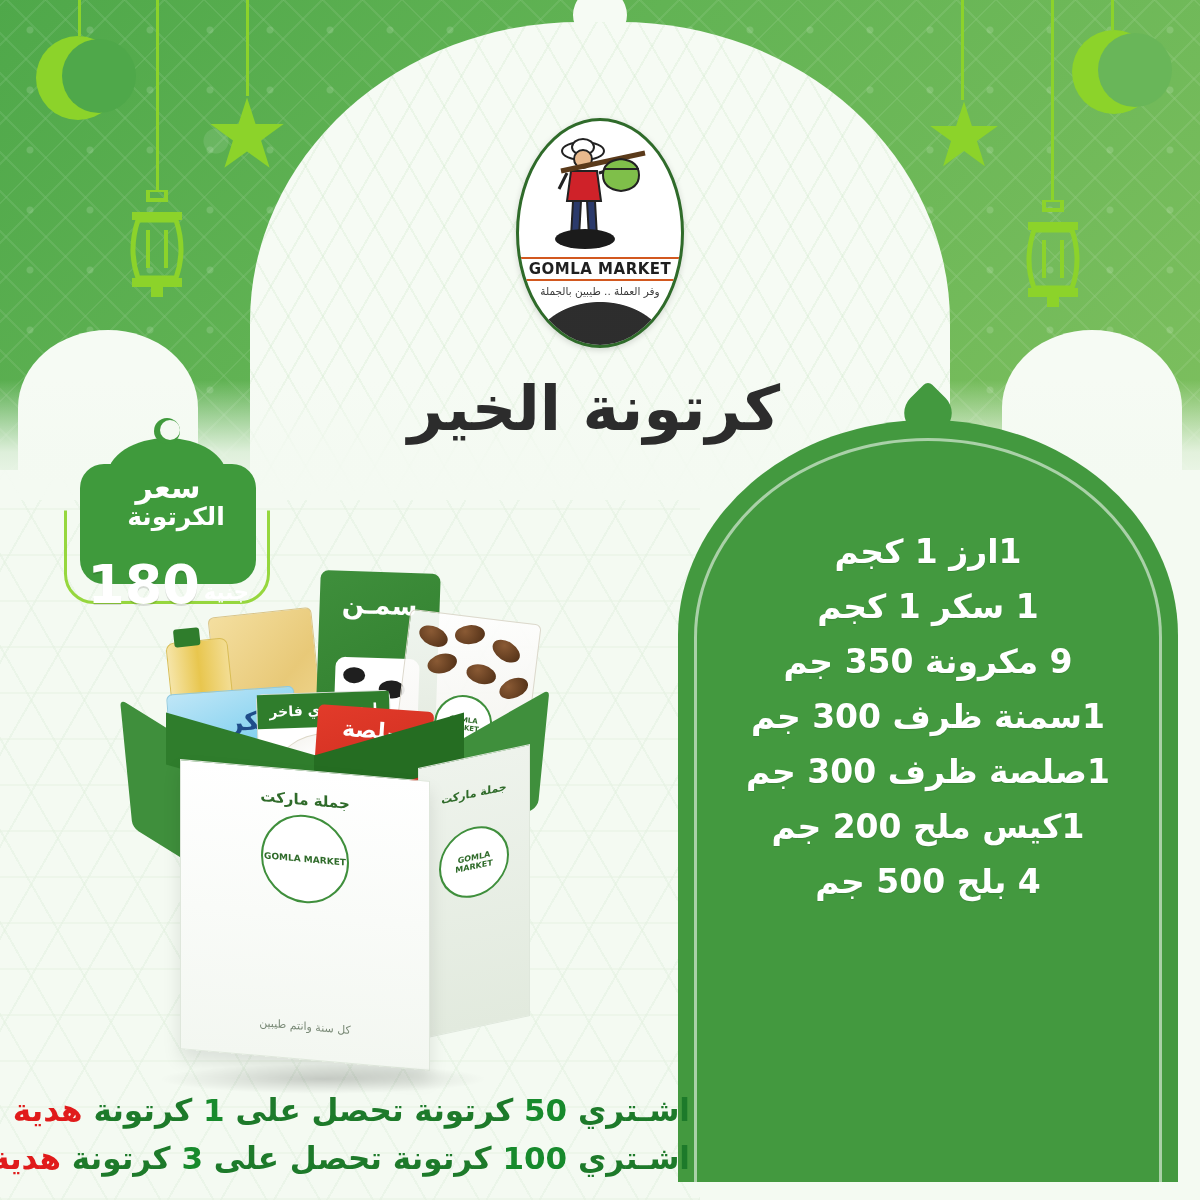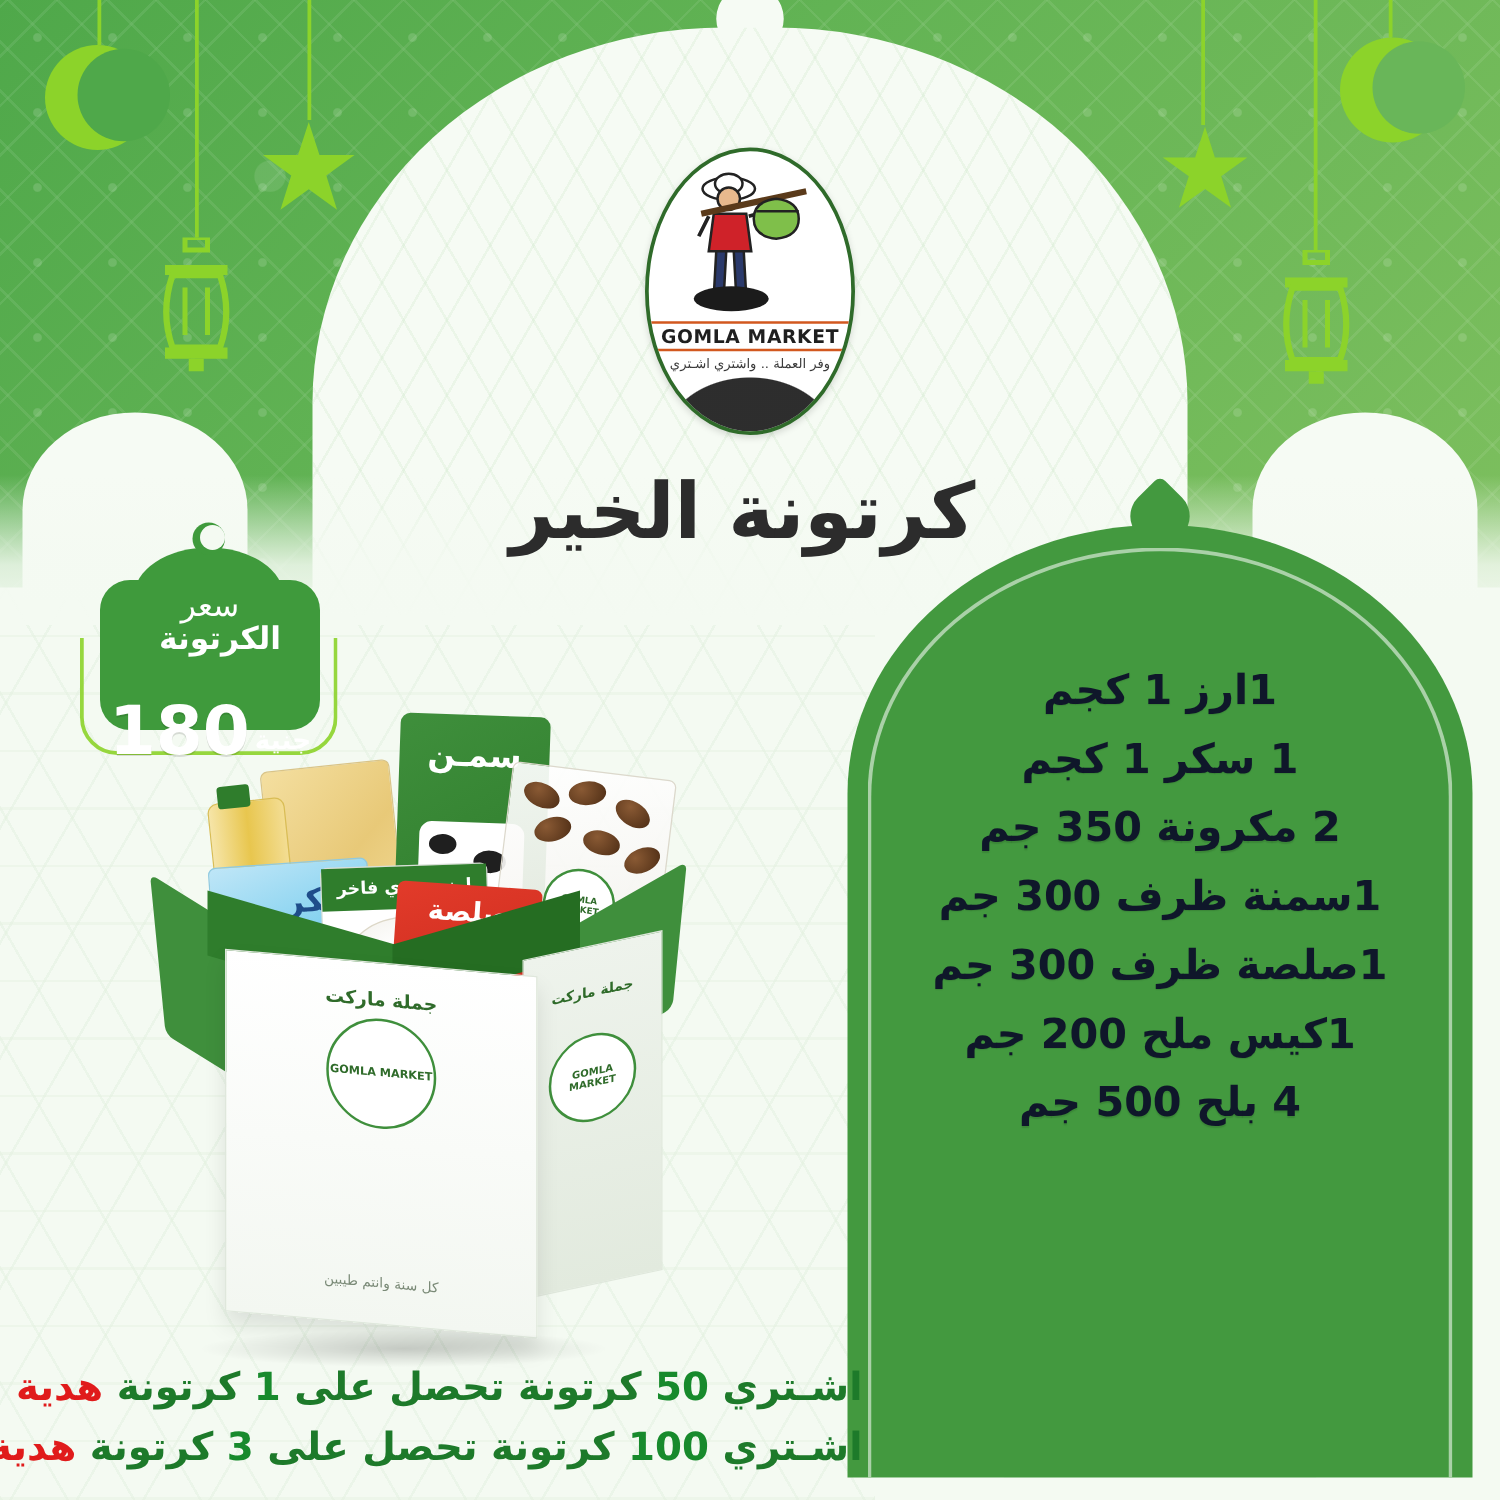--- a/index.html
+++ b/index.html
@@ -182,21 +182,21 @@
     width: 26px; height: 26px;
     border-radius: 50%;
     background: #3f9a3c;
   }
   .badge-finial::after {
     content: ""; position: absolute; left: 6px; top: 2px;
     width: 20px; height: 20px; border-radius: 50%;
     background: #f4faf2;
   }
   .badge-line1 {
-    font-size: 25px; font-weight: normal; line-height: 1.05;
+    font-size: 30px; font-weight: bold; line-height: 1.05;
   }
   .badge-line2 {
     font-size: 25px; font-weight: bold; line-height: 1.05; margin-left: 16px;
   }
   .badge-price-row {
     position: absolute; left: 0; right: 0; bottom: -26px;
     display: flex; align-items: flex-end; justify-content: center; gap: 4px;
   }
   .badge-amount {
     font-size: 54px; font-weight: bold; color: #ffffff;
@@ -240,21 +240,21 @@
     border-bottom: none;
     border-radius: 235px 235px 0 0 / 200px 200px 0 0;
   }
   .items-list {
     position: absolute;
     left: 0; right: 0; top: 112px;
     display: flex; flex-direction: column; align-items: center;
     gap: 16px;
   }
   .item-row {
-    color: #0f172a;
+    color: #ffffff;
     font-size: 33px;
     font-weight: bold;
     letter-spacing: 0px;
     white-space: nowrap;
     text-shadow: 0 1px 1px rgba(0,0,0,.12);
   }
 
   
   .product {
     position: absolute;
@@ -571,21 +571,21 @@
         <path d="M30 36 h26 l4 30 h-34 z" fill="#cf2229" stroke="#222" stroke-width="2"></path>
         <path d="M26 38 l-8 16 M58 38 l14 -4" stroke="#222" stroke-width="3" fill="none"></path>
         <path d="M32 66 h8 l-2 36 h-8z M46 66 h8 l2 36 h-8z" fill="#2b3a6b" stroke="#222" stroke-width="2"></path>
         <path d="M20 36 L104 18" stroke="#5a3a1a" stroke-width="5"></path>
         <path d="M80 24 q18 2 18 16 q0 14 -18 16 q-18 -2 -18 -16 q0 -14 18 -16z" fill="#7fbf4a" stroke="#222" stroke-width="2"></path>
         <path d="M64 34 h34" stroke="#222" stroke-width="2"></path>
         <ellipse cx="44" cy="104" rx="30" ry="10" fill="#1b1b1b"></ellipse>
       </svg>
     </div>
     <div class="logo-name">GOMLA MARKET</div>
-    <div class="logo-tag">وفر العملة .. واشتري اشـتري</div>
+    <div class="logo-tag">وفر العملة .. طيبين بالجملة</div>
     <div class="logo-dark"></div>
   </div>
 
   <div class="main-title z3">كرتونة الخير</div>
 
   <div class="price-badge z3">
     <div class="badge-arcs"></div>
     <div class="badge-dome"></div>
     <div class="badge-finial"></div>
     <div class="badge-body">
@@ -596,21 +596,21 @@
         <span class="badge-amount">180</span>
       </div>
     </div>
   </div>
 
   <div class="items-panel z3">
     <div class="items-inner"></div>
     <div class="items-list">
       <div class="item-row">1ارز 1 كجم</div>
       <div class="item-row">1 سكر 1 كجم</div>
-      <div class="item-row">2 مكرونة 350 جم</div>
+      <div class="item-row">9 مكرونة 350 جم</div>
       <div class="item-row">1سمنة ظرف 300 جم</div>
       <div class="item-row">1صلصة ظرف 300 جم</div>
       <div class="item-row">1كيس ملح 200 جم</div>
       <div class="item-row">4 بلح 500 جم</div>
     </div>
   </div>
 
   <div class="product z3">
 
     <div class="good g-pasta"></div>

